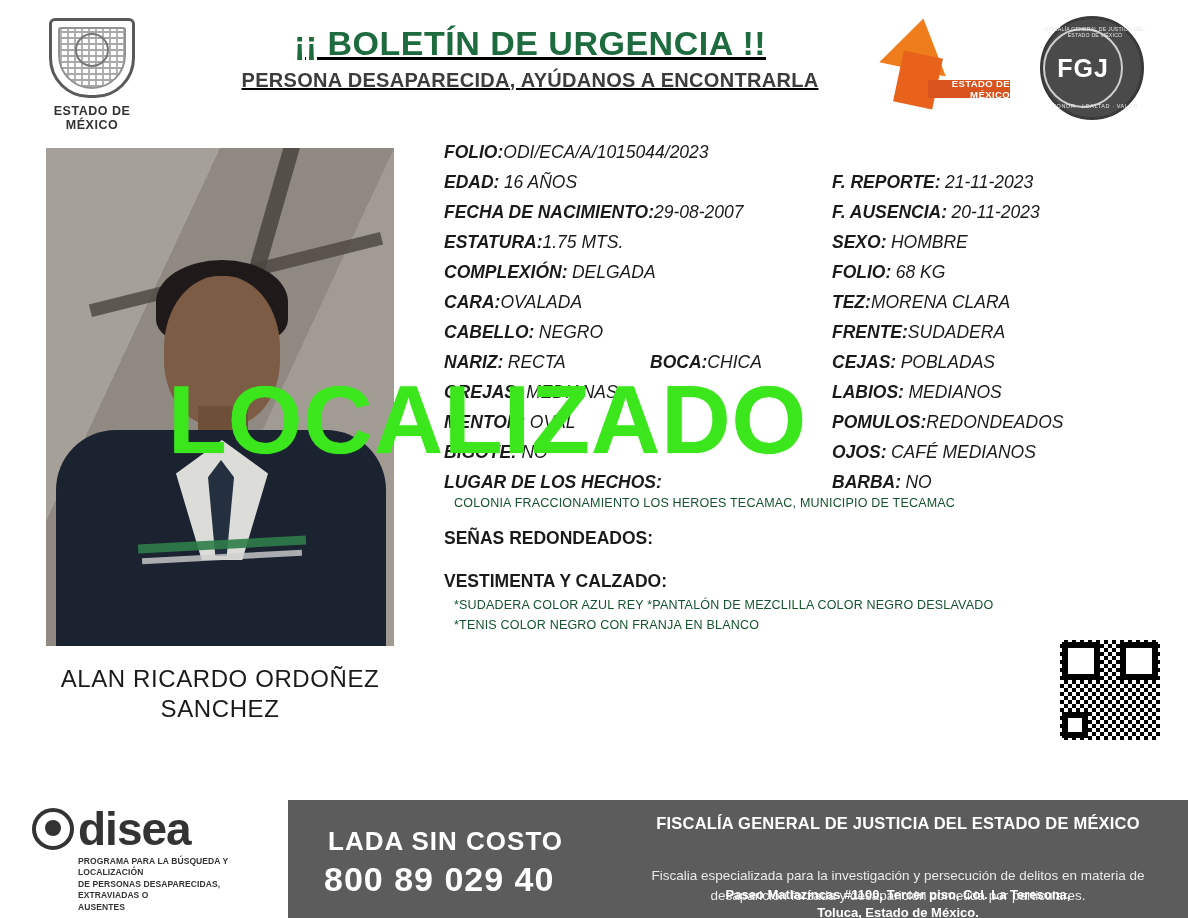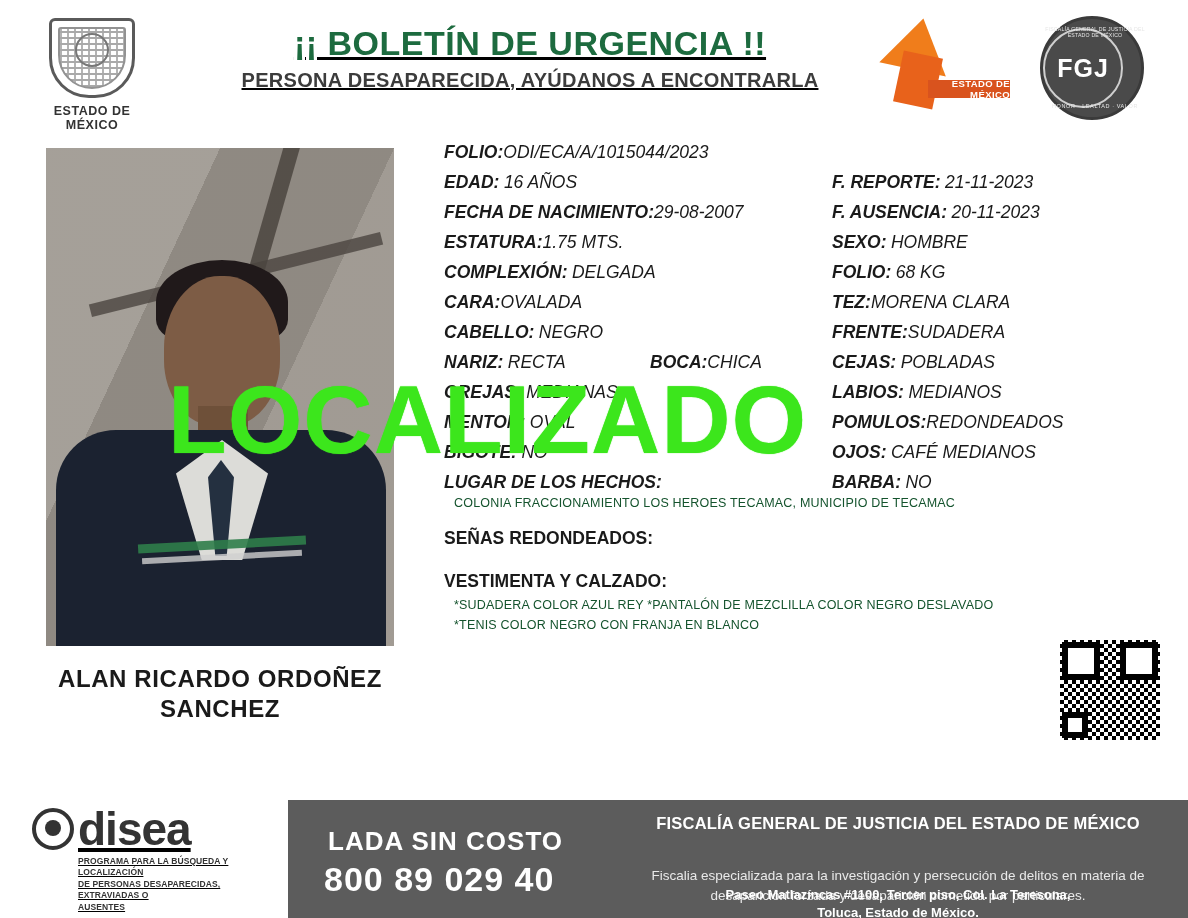--- a/index.html
+++ b/index.html
@@ -152,21 +152,21 @@
     position: absolute; left: 92px; top: 392px; width: 168px; height: 9px;
     background: #2f7d4a; transform: rotate(-3deg); opacity: .9;
   }
   .photo .stripe2 {
     position: absolute; left: 96px; top: 406px; width: 160px; height: 6px;
     background: #cfcfcf; transform: rotate(-3deg); opacity: .8;
   }
 
   .photo-name {
     position: absolute; left: 46px; top: 664px; width: 348px;
-    text-align: center; font-size: 24px; font-weight: bold; color: #1a1a1a;
+    text-align: center; font-size: 24px; font-weight: normal; color: #1a1a1a;
     letter-spacing: .6px; line-height: 1.25;
   }
 
   
   .data {
     position: absolute; left: 444px; top: 142px; width: 710px;
   }
   .row { position: relative; height: 30px; font-style: italic; }
   .lbl { font-weight: bold; color: #1a1a1a; font-size: 17.5px; }
   .val { color: #1a1a1a; font-size: 17.5px; }
@@ -227,21 +227,21 @@
   .fg-desc {
     position: absolute; left: 330px; top: 42px; width: 560px; text-align: center;
     color: #e9e9e9; font-size: 13.5px; line-height: 1.45; margin-top: 24px;
   }
   .fg-addr {
     position: absolute; left: 330px; top: 86px; width: 560px; text-align: center;
     color: #fff; font-size: 13px; font-weight: bold; line-height: 1.4;
   }
 
   .odisea {
-    position: absolute; left: 32px; top: 806px; width: 250px; text-decoration: underline;
+    position: absolute; left: 32px; top: 806px; width: 250px;
   }
   .odisea-logo {
     font-size: 46px; font-weight: bold; color: #333; letter-spacing: -1px;
     line-height: 1; display: flex; align-items: center;
   }
   .odisea-mark {
     width: 42px; height: 42px; border-radius: 50%; border: 4px solid #333;
     margin-right: 4px; position: relative; display: inline-block;
   }
   .odisea-mark::after {

